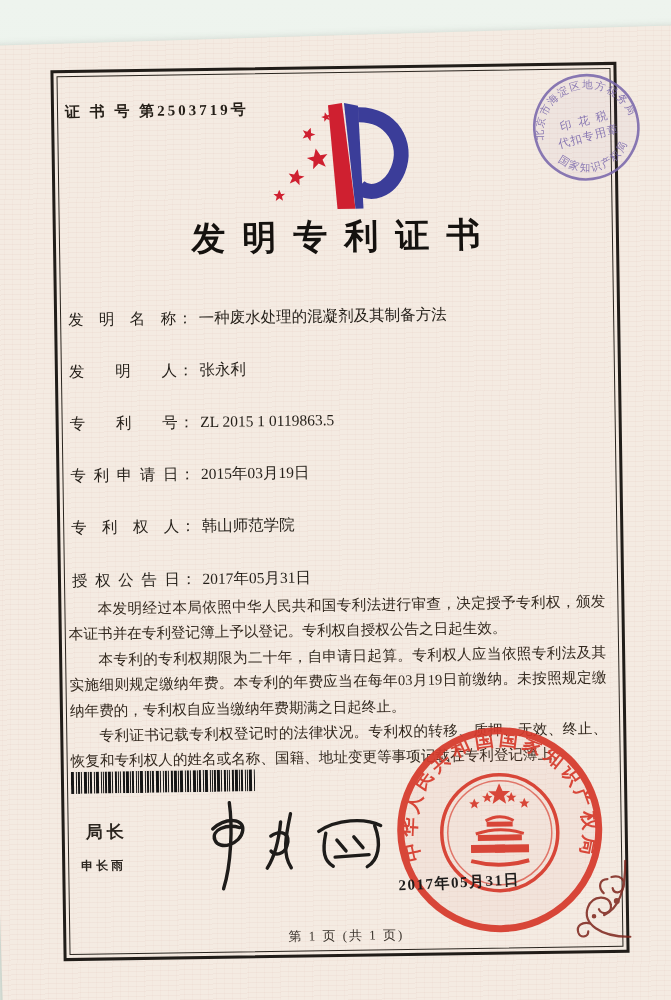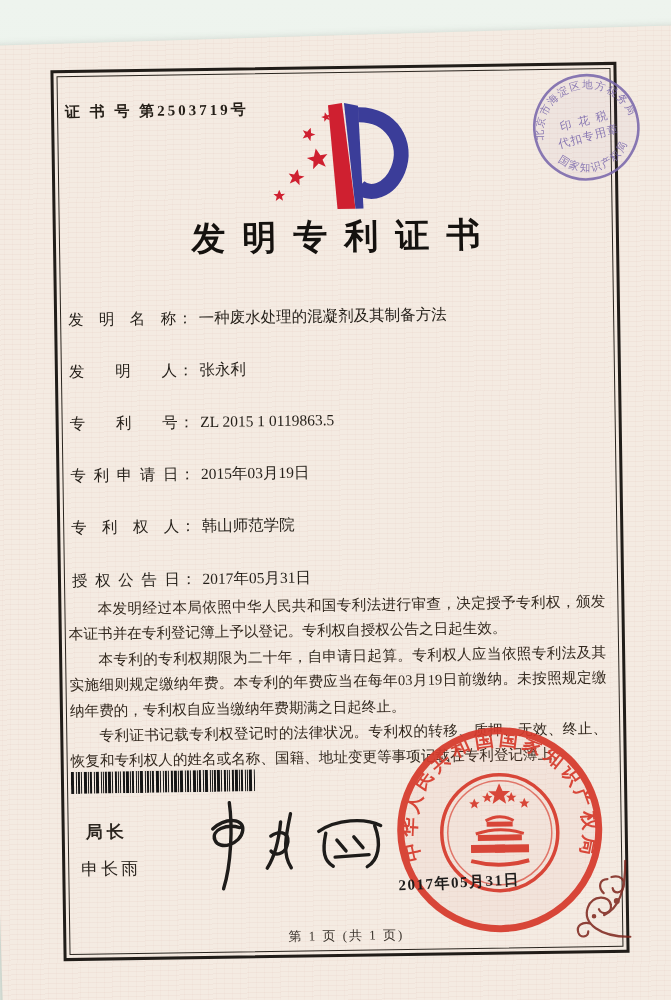--- a/index.html
+++ b/index.html
@@ -24,22 +24,22 @@
          color:#15120f;letter-spacing:17px;text-indent:17px;}
   .field{left:11px;right:26px;font-size:15.5px;color:#241f19;white-space:nowrap;}
   .field .lab{display:inline-block;width:108px;text-align:justify;text-align-last:justify;
               vertical-align:bottom;}
   .field .sep{padding:0 6px 0 1px;}
   .bodytext{left:7px;right:16px;top:524px;font-size:14.6px;line-height:25.4px;
             color:#33291f;text-align:justify;}
   .bodytext p{margin:0;text-indent:2em;}
   .sigrole{left:21px;top:748px;font-size:17px;letter-spacing:4px;color:#2c2620;
            font-family:Liberation Sans, sans-serif;font-weight:600;}
-  .signame{left:16px;top:785px;font-size:17px;letter-spacing:3px;color:#2c2620;
-           font-family:"Liberation Sans",sans-serif;font-weight:400;}
+  .signame{left:16px;top:785px;font-size:12px;letter-spacing:3px;color:#2c2620;
+           font-family:"Liberation Sans",sans-serif;font-weight:700;}
   .stampdate{left:333px;top:806px;font-size:15px;font-weight:600;color:#1d1c1b;
              letter-spacing:1.5px;transform:rotate(-2deg);}
   .footer{left:0;right:0;top:858px;text-align:center;font-size:13px;color:#3a332c;
           letter-spacing:2px;}
   svg text{font-family:"Liberation Serif",serif;}
 </style>
 </head>
 <body>
 
 <div id="stage">

